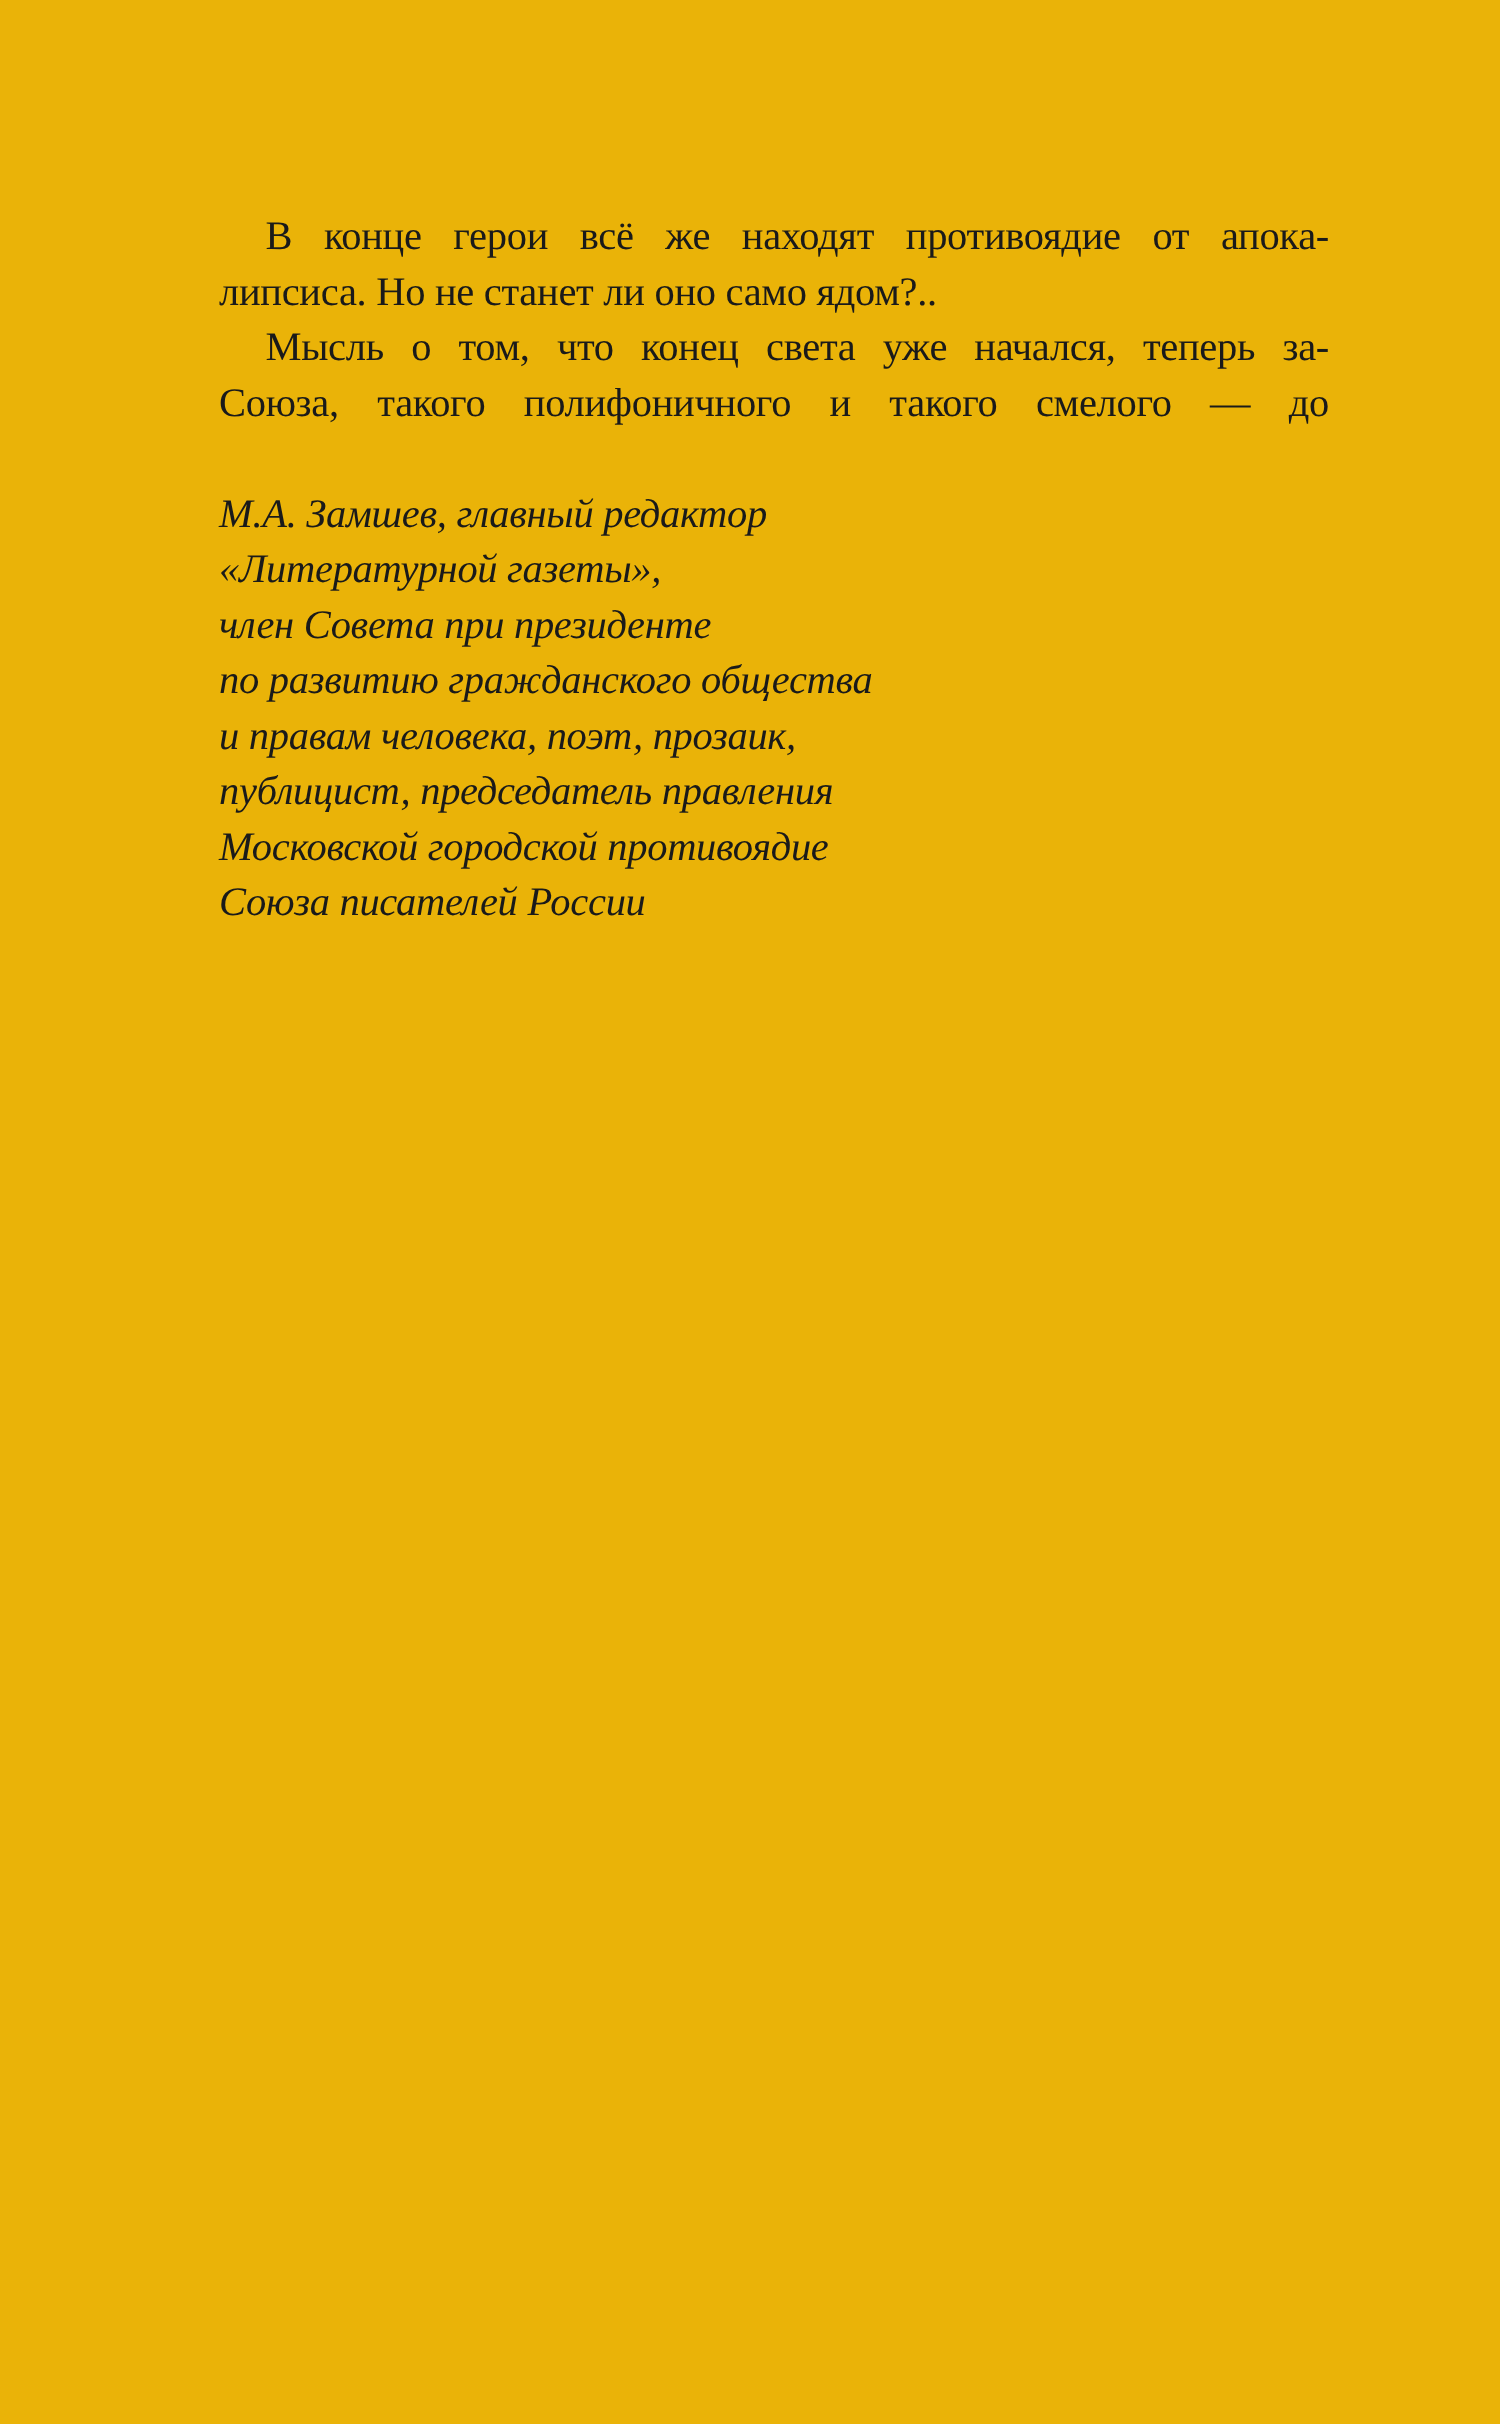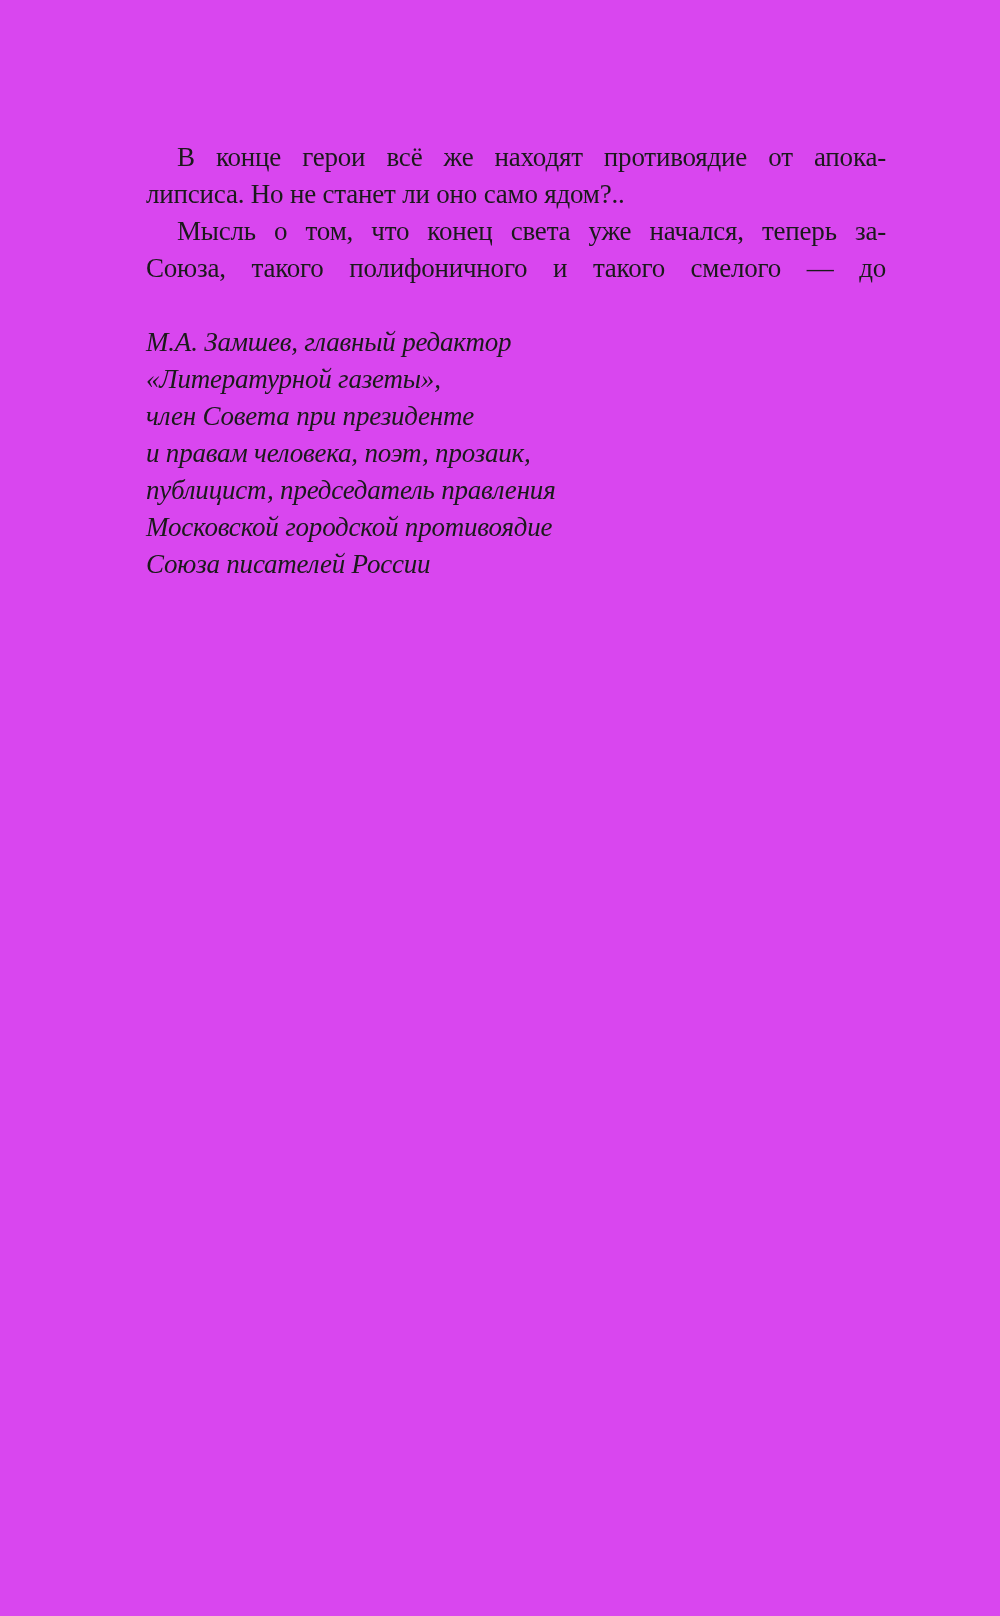--- a/index.html
+++ b/index.html
@@ -4,21 +4,21 @@
 <style>
   html, body {
     margin: 0;
     padding: 0;
     background: #ffffff;
   }
   .page {
     position: relative;
     width: 1000px;
     height: 1616px;
-    background: #d946ef;
+    background: #eab308;
     font-family: "Liberation Serif", serif;
     color: #1a1a1a;
     overflow: hidden;
   }
   .text-block {
     position: absolute;
     left: 146px;
     top: 139px;
     width: 740px;
   }
@@ -56,20 +56,21 @@
 
     <div>
       <div class="line justify indent">Мысль о том, что конец света уже начался, теперь за-</div>
       <div class="line justify">Союза, такого полифоничного и такого смелого — до</div>
     </div>
 
     <div class="attribution">
       <div class="line">М.А. Замшев, главный редактор</div>
       <div class="line">«Литературной газеты»,</div>
       <div class="line">член Совета при президенте</div>
+      <div class="line">по развитию гражданского общества</div>
       <div class="line">и правам человека, поэт, прозаик,</div>
       <div class="line">публицист, председатель правления</div>
       <div class="line">Московской городской противоядие</div>
       <div class="line">Союза писателей России</div>
     </div>
 
   </div>
 </div>
 
 </body></html>

